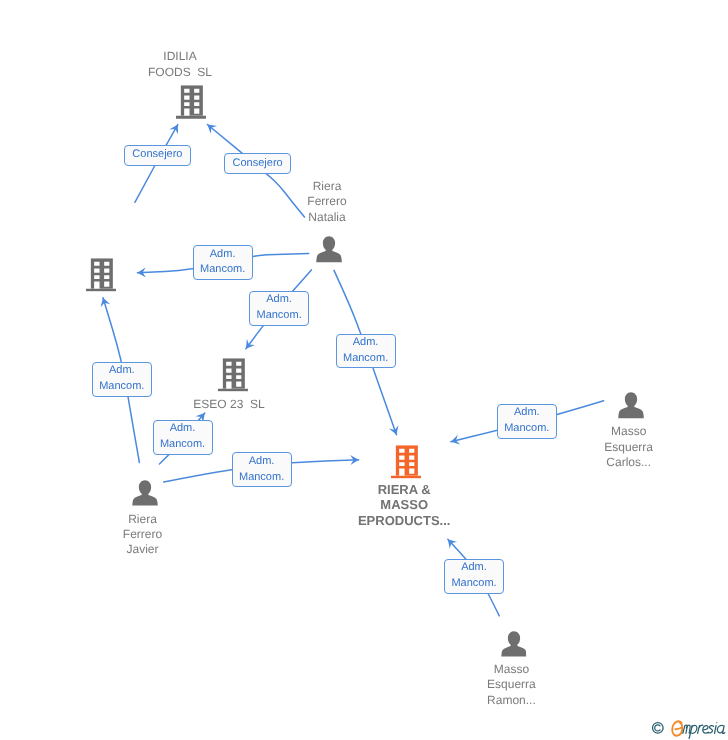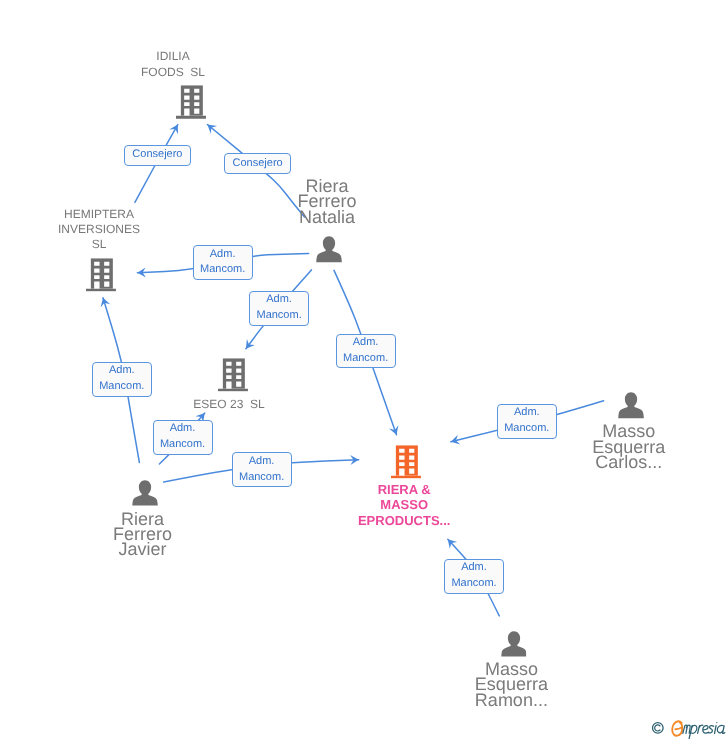--- a/index.html
+++ b/index.html
@@ -6,23 +6,23 @@
   html,body{margin:0;padding:0;background:#fff;}
   *{-webkit-font-smoothing:antialiased;text-rendering:geometricPrecision;}
   body{width:728px;height:740px;font-family:"Liberation Sans",sans-serif;overflow:hidden;position:relative;}
   #stage{position:absolute;left:0;top:0;width:728px;height:740px;}
   #edges{position:absolute;left:0;top:0;width:728px;height:740px;}
   .edge{fill:none;stroke:#4a8ade;stroke-width:1.5;stroke-linecap:round;}
   .arrow{fill:#4a8ade;}
   .node{position:absolute;transform:translate(-50%,-50%);}
   .node svg{display:block;}
   .node-label{position:absolute;transform:translateX(-50%);text-align:center;color:#7b7b7b;
-     font-size:18px;line-height:15.3px;white-space:pre-wrap;}
+     font-size:12px;line-height:15.3px;white-space:pre-wrap;}
   .node-label.co{font-size:12px;line-height:15.2px;color:#787878;}
-  .node-label.hl{font-weight:bold;font-size:13px;line-height:15.3px;color:#ec4899;}
+  .node-label.hl{font-weight:bold;font-size:13px;line-height:15.3px;color:#737373;}
   .edge-label{position:absolute;border:1.7px solid #5a96e0;background:#fafafa;border-radius:4px;
     color:#3272cc;font-size:11px;line-height:15.85px;text-align:center;box-sizing:border-box;
     white-space:pre-line;display:flex;align-items:center;justify-content:center;}
   .wm{position:absolute;left:640px;top:710px;width:90px;height:30px;}
 </style>
 </head>
 <body>
 
 <div id="stage">
 <svg id="edges" viewBox="0 0 728 740">
@@ -64,30 +64,27 @@
 Mancom.</div>
   <div class="edge-label" style="left:496.8px;top:403.7px;width:60px;height:34.87px">Adm.
 Mancom.</div>
   <div class="edge-label" style="left:444px;top:558.9px;width:60px;height:34.87px">Adm.
 Mancom.</div>
   <div class="node" style="left:191.05px;top:102.15px">
     <svg width="30.1" height="33.5" viewBox="0 0 30.1 33.5">
         <path fill-rule="evenodd" fill="#6e6e6e" d="M4.90,0.00 h22.00 v30.80 h-22.00 z M0.00,30.50 h30.10 v3.00 h-30.10 z M8.20,3.50 h5.40 v3.90 h-5.40 z M18.20,3.50 h5.20 v3.90 h-5.20 z M8.20,10.30 h5.40 v4.10 h-5.40 z M18.20,10.30 h5.20 v4.10 h-5.20 z M8.20,17.10 h5.40 v3.70 h-5.40 z M18.20,17.10 h5.20 v3.70 h-5.20 z M8.20,23.20 h5.40 v7.60 h-5.40 z M18.20,23.20 h5.20 v5.30 h-5.20 z"></path>
       </svg>
   </div>
-  <div class="node-label co" style="left:173px;top:49.4px">IDILIA
+  <div class="node-label co" style="left:180px;top:49.4px">IDILIA
 FOODS  SL</div>
   <div class="node" style="left:101.2px;top:274.9px">
     <svg width="30.1" height="33.5" viewBox="0 0 30.1 33.5">
         <path fill-rule="evenodd" fill="#6e6e6e" d="M4.90,0.00 h22.00 v30.80 h-22.00 z M0.00,30.50 h30.10 v3.00 h-30.10 z M8.20,3.50 h5.40 v3.90 h-5.40 z M18.20,3.50 h5.20 v3.90 h-5.20 z M8.20,10.30 h5.40 v4.10 h-5.40 z M18.20,10.30 h5.20 v4.10 h-5.20 z M8.20,17.10 h5.40 v3.70 h-5.40 z M18.20,17.10 h5.20 v3.70 h-5.20 z M8.20,23.20 h5.40 v7.60 h-5.40 z M18.20,23.20 h5.20 v5.30 h-5.20 z"></path>
       </svg>
   </div>
-  <div class="node-label co" style="left:99px;top:206.6px">HEMIPTERA
-INVERSIONES
-SL</div>
   <div class="node" style="left:232.8px;top:374.95px">
     <svg width="30.1" height="33.5" viewBox="0 0 30.1 33.5">
         <path fill-rule="evenodd" fill="#6e6e6e" d="M4.90,0.00 h22.00 v30.80 h-22.00 z M0.00,30.50 h30.10 v3.00 h-30.10 z M8.20,3.50 h5.40 v3.90 h-5.40 z M18.20,3.50 h5.20 v3.90 h-5.20 z M8.20,10.30 h5.40 v4.10 h-5.40 z M18.20,10.30 h5.20 v4.10 h-5.20 z M8.20,17.10 h5.40 v3.70 h-5.40 z M18.20,17.10 h5.20 v3.70 h-5.20 z M8.20,23.20 h5.40 v7.60 h-5.40 z M18.20,23.20 h5.20 v5.30 h-5.20 z"></path>
       </svg>
   </div>
   <div class="node-label co" style="left:229px;top:397px">ESEO 23  SL</div>
   <div class="node" style="left:406.1px;top:461.5px">
     <svg width="30.1" height="33.5" viewBox="0 0 30.1 33.5">
         <path fill-rule="evenodd" fill="#f4652a" d="M4.90,0.00 h22.00 v30.80 h-22.00 z M0.00,30.50 h30.10 v3.00 h-30.10 z M8.20,3.50 h5.40 v3.90 h-5.40 z M18.20,3.50 h5.20 v3.90 h-5.20 z M8.20,10.30 h5.40 v4.10 h-5.40 z M18.20,10.30 h5.20 v4.10 h-5.20 z M8.20,17.10 h5.40 v3.70 h-5.40 z M18.20,17.10 h5.20 v3.70 h-5.20 z M8.20,23.20 h5.40 v7.60 h-5.40 z M18.20,23.20 h5.20 v5.30 h-5.20 z"></path>
       </svg>

